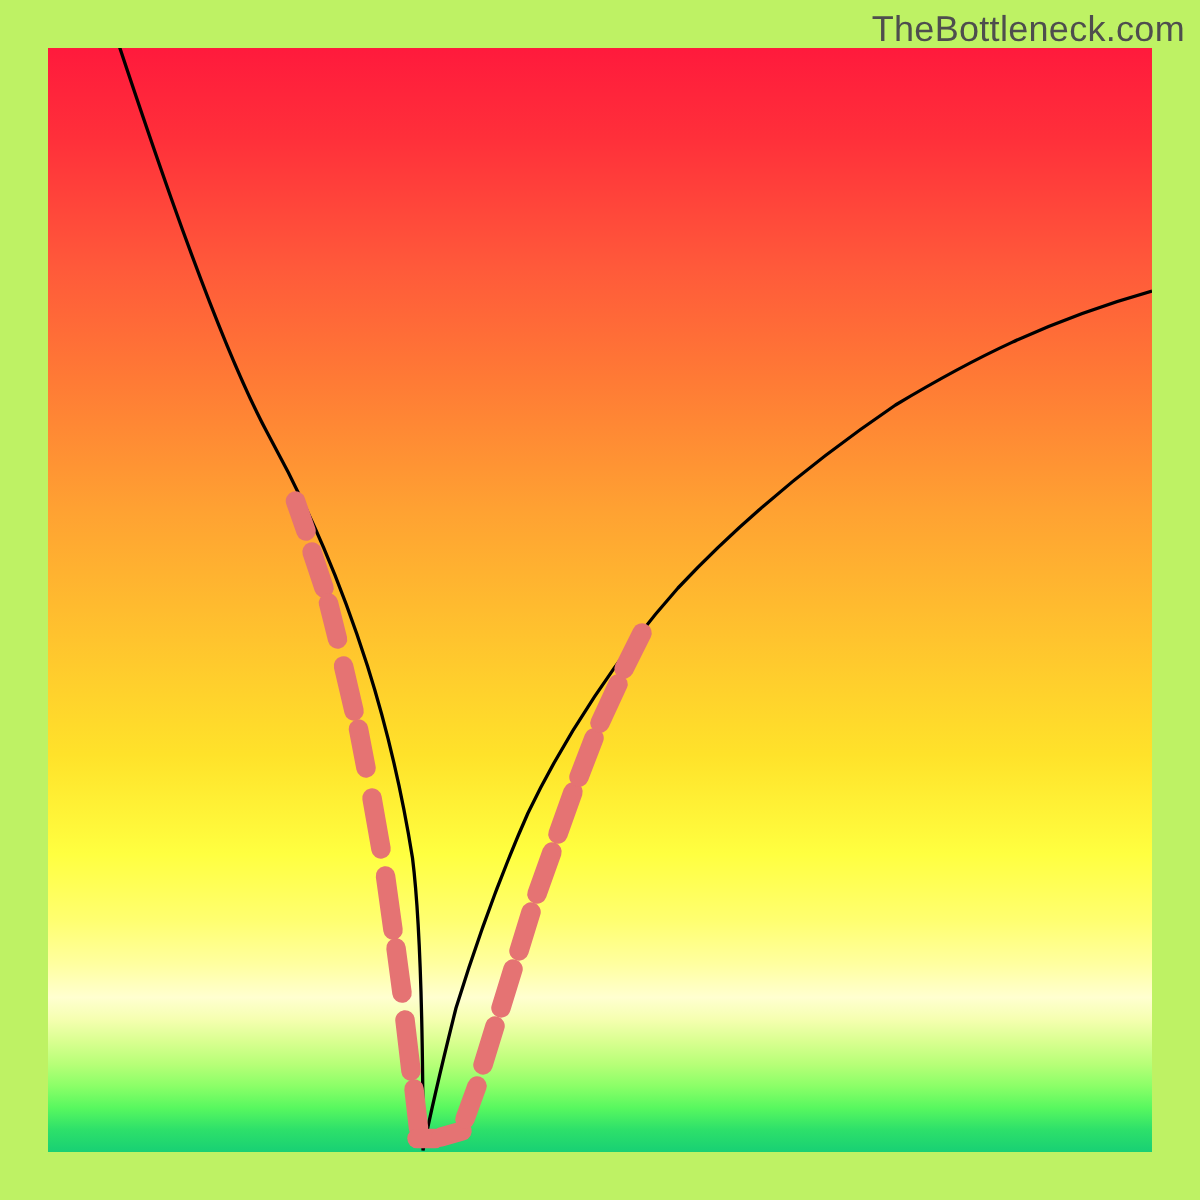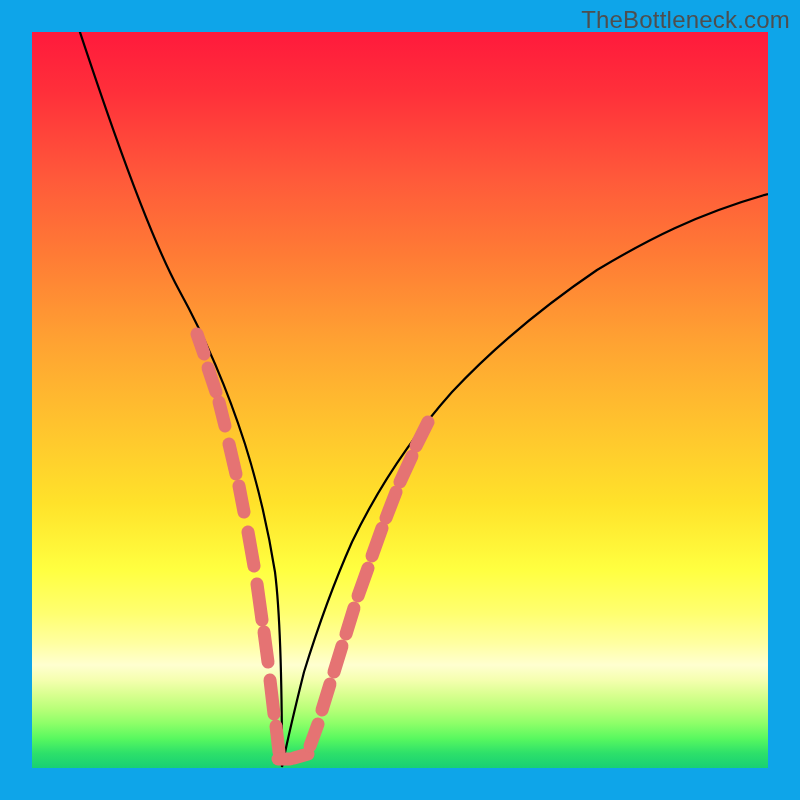--- a/index.html
+++ b/index.html
@@ -10,21 +10,21 @@
     background: #000;
     overflow: hidden;
     font-family: Arial, Helvetica, sans-serif;
   }
   .frame {
     position: absolute;
     left: 0;
     top: 0;
     width: 800px;
     height: 800px;
-    background: #0ea5e9;
+    background: #bef264;
   }
   .plot {
     position: absolute;
     left: 32px;
     top: 32px;
     width: 736px;
     height: 736px;
     background: linear-gradient(to bottom,
       #ff1a3c 0%,
       #ff2f3a 8%,

